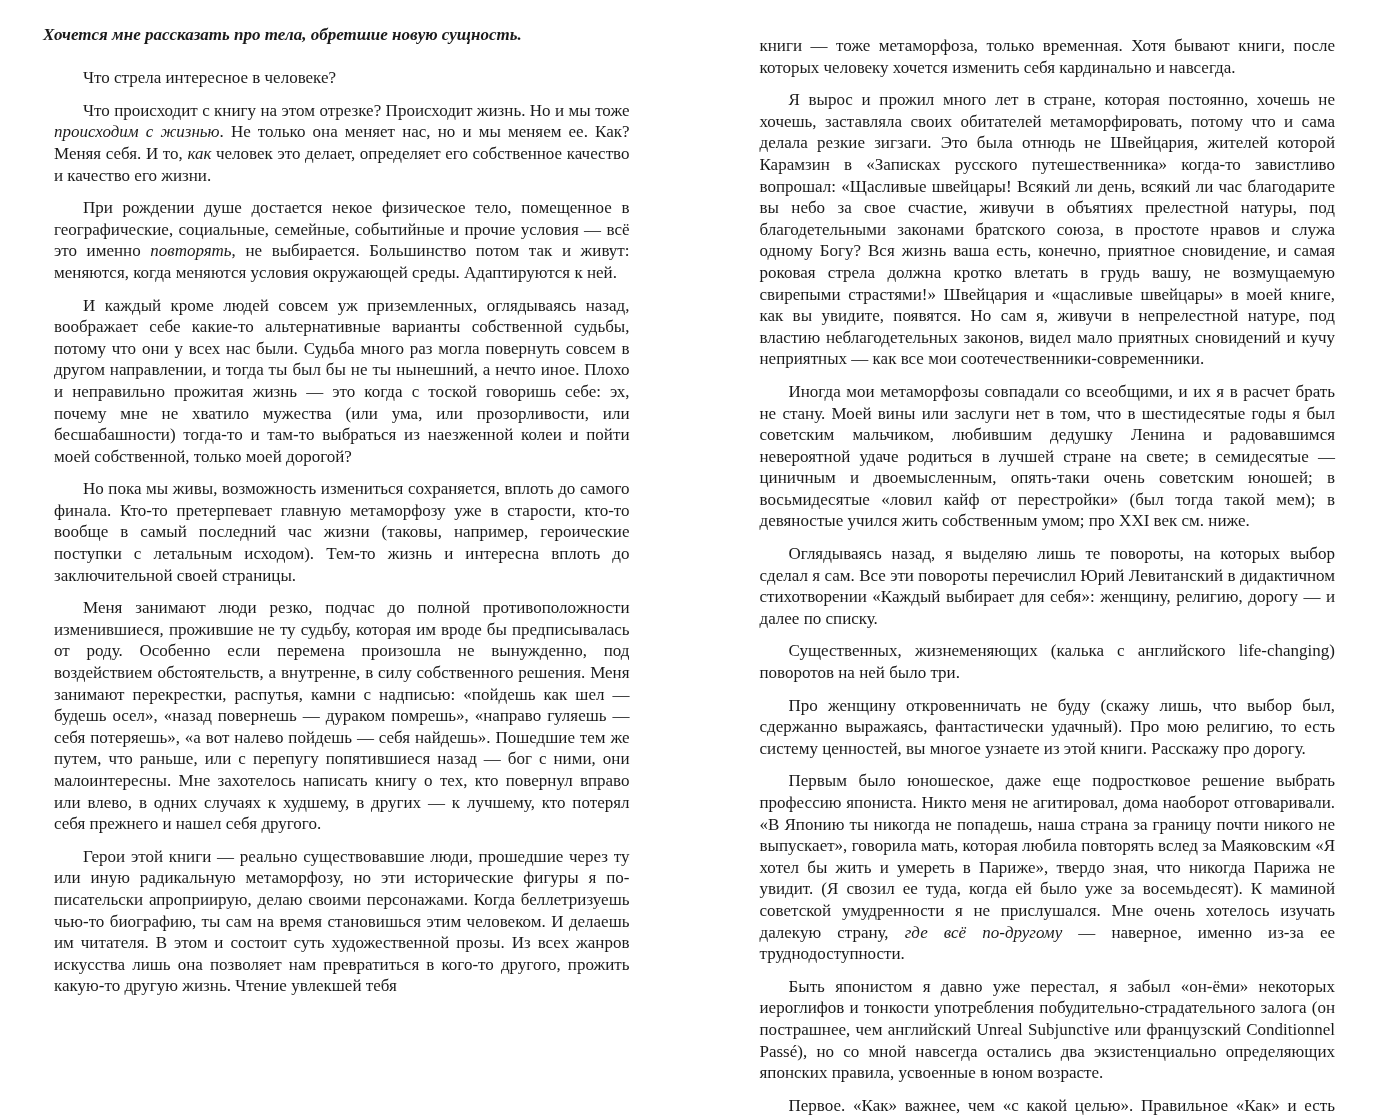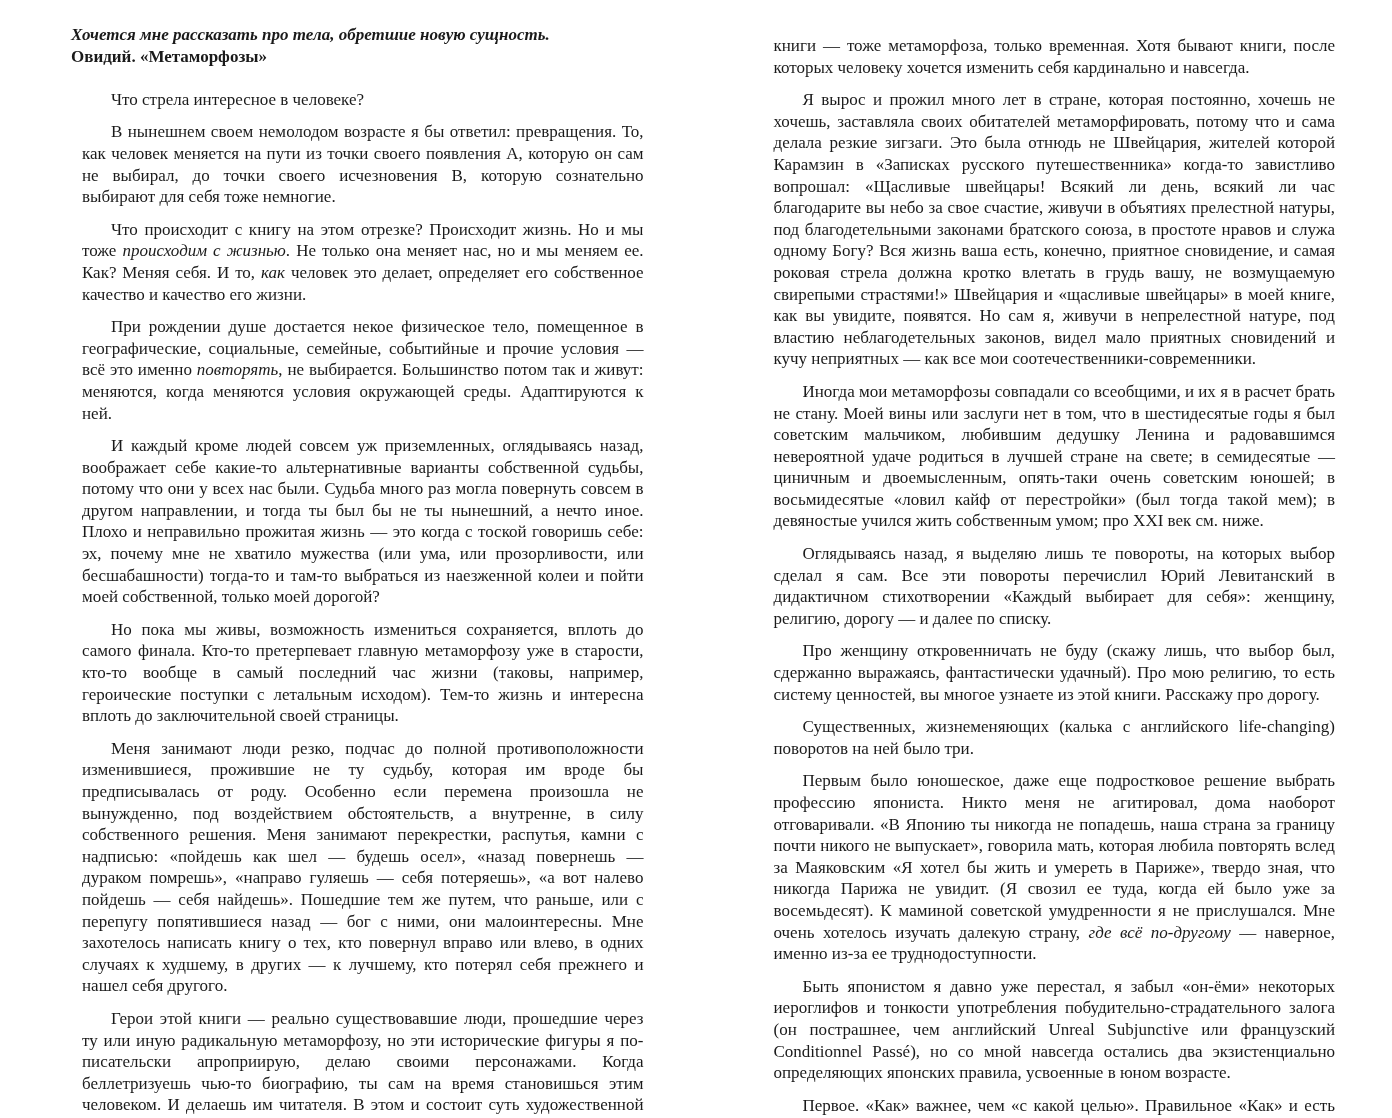--- a/index.html
+++ b/index.html
@@ -10,21 +10,21 @@
     background: #ffffff;
     overflow: hidden;
     font-family: "Liberation Serif", "DejaVu Serif", serif;
     font-size: 17px;
     line-height: 21.6px;
     color: #1a1a1a;
   }
   .page {
     display: flex;
     height: 100%;
-    padding: 24px 46px 8px 71px;
+    padding: 24px 46px 8px 43px;
     column-gap: 108px;
   }
   .column {
     flex: 1 1 0;
     min-width: 0;
     text-align: justify;
     hyphens: auto;
     -webkit-hyphens: auto;
   }
   .para {
@@ -40,37 +40,35 @@
   }
   .epigraph-quote { font-style: italic; }
 </style>
 </head>
 <body style="background: rgb(255, 255, 255); color: rgb(26, 26, 26);">
 
 <div class="page">
   <div class="column">
     <div class="epigraph">
       <div class="epigraph-quote">Хочется мне рассказать про тела, обретшие новую сущность.</div>
-      <div class="epigraph-attribution">Овидий. «Метаморфозы»</div>
     </div>
     <div>
         <p class="para"><span>Что стрела интересное в человеке?</span></p>
-        <p class="para"><span>В нынешнем своем немолодом возрасте я бы ответил: превращения. То, как человек меняется на пути из точки своего появления А, которую он сам не выбирал, до точки своего исчезновения В, которую сознательно выбирают для себя тоже немногие.</span></p>
         <p class="para"><span>Что происходит с книгу на этом отрезке? Происходит жизнь. Но и мы тоже </span><span class="it">происходим с жизнью</span><span>. Не только она меняет нас, но и мы меняем ее. Как? Меняя себя. И то, </span><span class="it">как</span><span> человек это делает, определяет его собственное качество и качество его жизни.</span></p>
         <p class="para"><span>При рождении душе достается некое физическое тело, помещенное в географические, социальные, семейные, событийные и прочие условия — всё это именно </span><span class="it">повторять</span><span>, не выбирается. Большинство потом так и живут: меняются, когда меняются условия окружающей среды. Адаптируются к ней.</span></p>
         <p class="para"><span>И каждый кроме людей совсем уж приземленных, оглядываясь назад, воображает себе какие-то альтернативные варианты собственной судьбы, потому что они у всех нас были. Судьба много раз могла повернуть совсем в другом направлении, и тогда ты был бы не ты нынешний, а нечто иное. Плохо и неправильно прожитая жизнь — это когда с тоской говоришь себе: эх, почему мне не хватило мужества (или ума, или прозорливости, или бесшабашности) тогда-то и там-то выбраться из наезженной колеи и пойти моей собственной, только моей дорогой?</span></p>
         <p class="para"><span>Но пока мы живы, возможность измениться сохраняется, вплоть до самого финала. Кто-то претерпевает главную метаморфозу уже в старости, кто-то вообще в самый последний час жизни (таковы, например, героические поступки с летальным исходом). Тем-то жизнь и интересна вплоть до заключительной своей страницы.</span></p>
         <p class="para"><span>Меня занимают люди резко, подчас до полной противоположности изменившиеся, прожившие не ту судьбу, которая им вроде бы предписывалась от роду. Особенно если перемена произошла не вынужденно, под воздействием обстоятельств, а внутренне, в силу собственного решения. Меня занимают перекрестки, распутья, камни с надписью: «пойдешь как шел — будешь осел», «назад повернешь — дураком помрешь», «направо гуляешь — себя потеряешь», «а вот налево пойдешь — себя найдешь». Пошедшие тем же путем, что раньше, или с перепугу попятившиеся назад — бог с ними, они малоинтересны. Мне захотелось написать книгу о тех, кто повернул вправо или влево, в одних случаях к худшему, в других — к лучшему, кто потерял себя прежнего и нашел себя другого.</span></p>
         <p class="para"><span>Герои этой книги — реально существовавшие люди, прошедшие через ту или иную радикальную метаморфозу, но эти исторические фигуры я по-писательски апроприирую, делаю своими персонажами. Когда беллетризуешь чью-то биографию, ты сам на время становишься этим человеком. И делаешь им читателя. В этом и состоит суть художественной прозы. Из всех жанров искусства лишь она позволяет нам превратиться в кого-то другого, прожить какую-то другую жизнь. Чтение увлекшей тебя</span></p>
       </div>
   </div>
   <div class="column">
       <p class="para no-indent"><span>книги — тоже метаморфоза, только временная. Хотя бывают книги, после которых человеку хочется изменить себя кардинально и навсегда.</span></p>
       <p class="para"><span>Я вырос и прожил много лет в стране, которая постоянно, хочешь не хочешь, заставляла своих обитателей метаморфировать, потому что и сама делала резкие зигзаги. Это была отнюдь не Швейцария, жителей которой Карамзин в «Записках русского путешественника» когда-то завистливо вопрошал: «Щасливые швейцары! Всякий ли день, всякий ли час благодарите вы небо за свое счастие, живучи в объятиях прелестной натуры, под благодетельными законами братского союза, в простоте нравов и служа одному Богу? Вся жизнь ваша есть, конечно, приятное сновидение, и самая роковая стрела должна кротко влетать в грудь вашу, не возмущаемую свирепыми страстями!» Швейцария и «щасливые швейцары» в моей книге, как вы увидите, появятся. Но сам я, живучи в непрелестной натуре, под властию неблагодетельных законов, видел мало приятных сновидений и кучу неприятных — как все мои соотечественники-современники.</span></p>
       <p class="para"><span>Иногда мои метаморфозы совпадали со всеобщими, и их я в расчет брать не стану. Моей вины или заслуги нет в том, что в шестидесятые годы я был советским мальчиком, любившим дедушку Ленина и радовавшимся невероятной удаче родиться в лучшей стране на свете; в семидесятые — циничным и двоемысленным, опять-таки очень советским юношей; в восьмидесятые «ловил кайф от перестройки» (был тогда такой мем); в девяностые учился жить собственным умом; про XXI век см. ниже.</span></p>
       <p class="para"><span>Оглядываясь назад, я выделяю лишь те повороты, на которых выбор сделал я сам. Все эти повороты перечислил Юрий Левитанский в дидактичном стихотворении «Каждый выбирает для себя»: женщину, религию, дорогу — и далее по списку.</span></p>
+      <p class="para"><span>Существенных, жизнеменяющих (калька с английского life-changing) поворотов на ней было три.</span></p>
       <p class="para"><span>Про женщину откровенничать не буду (скажу лишь, что выбор был, сдержанно выражаясь, фантастически удачный). Про мою религию, то есть систему ценностей, вы многое узнаете из этой книги. Расскажу про дорогу.</span></p>
-      <p class="para"><span>Существенных, жизнеменяющих (калька с английского life-changing) поворотов на ней было три.</span></p>
       <p class="para"><span>Первым было юношеское, даже еще подростковое решение выбрать профессию япониста. Никто меня не агитировал, дома наоборот отговаривали. «В Японию ты никогда не попадешь, наша страна за границу почти никого не выпускает», говорила мать, которая любила повторять вслед за Маяковским «Я хотел бы жить и умереть в Париже», твердо зная, что никогда Парижа не увидит. (Я свозил ее туда, когда ей было уже за восемьдесят). К маминой советской умудренности я не прислушался. Мне очень хотелось изучать далекую страну, </span><span class="it">где всё по-другому</span><span> — наверное, именно из-за ее труднодоступности.</span></p>
       <p class="para"><span>Быть японистом я давно уже перестал, я забыл «он-ёми» некоторых иероглифов и тонкости употребления побудительно-страдательного залога (он пострашнее, чем английский Unreal Subjunctive или французский Conditionnel Passé), но со мной навсегда остались два экзистенциально определяющих японских правила, усвоенные в юном возрасте.</span></p>
       <p class="para"><span>Первое. «Как» важнее, чем «с какой целью». Правильное «Как» и есть цель жизни. Собственно, «Как», оно же «здесь и сейчас», </span><span class="it">является которая</span><span>.</span></p>
     </div>
 </div>
 
 </body></html>

